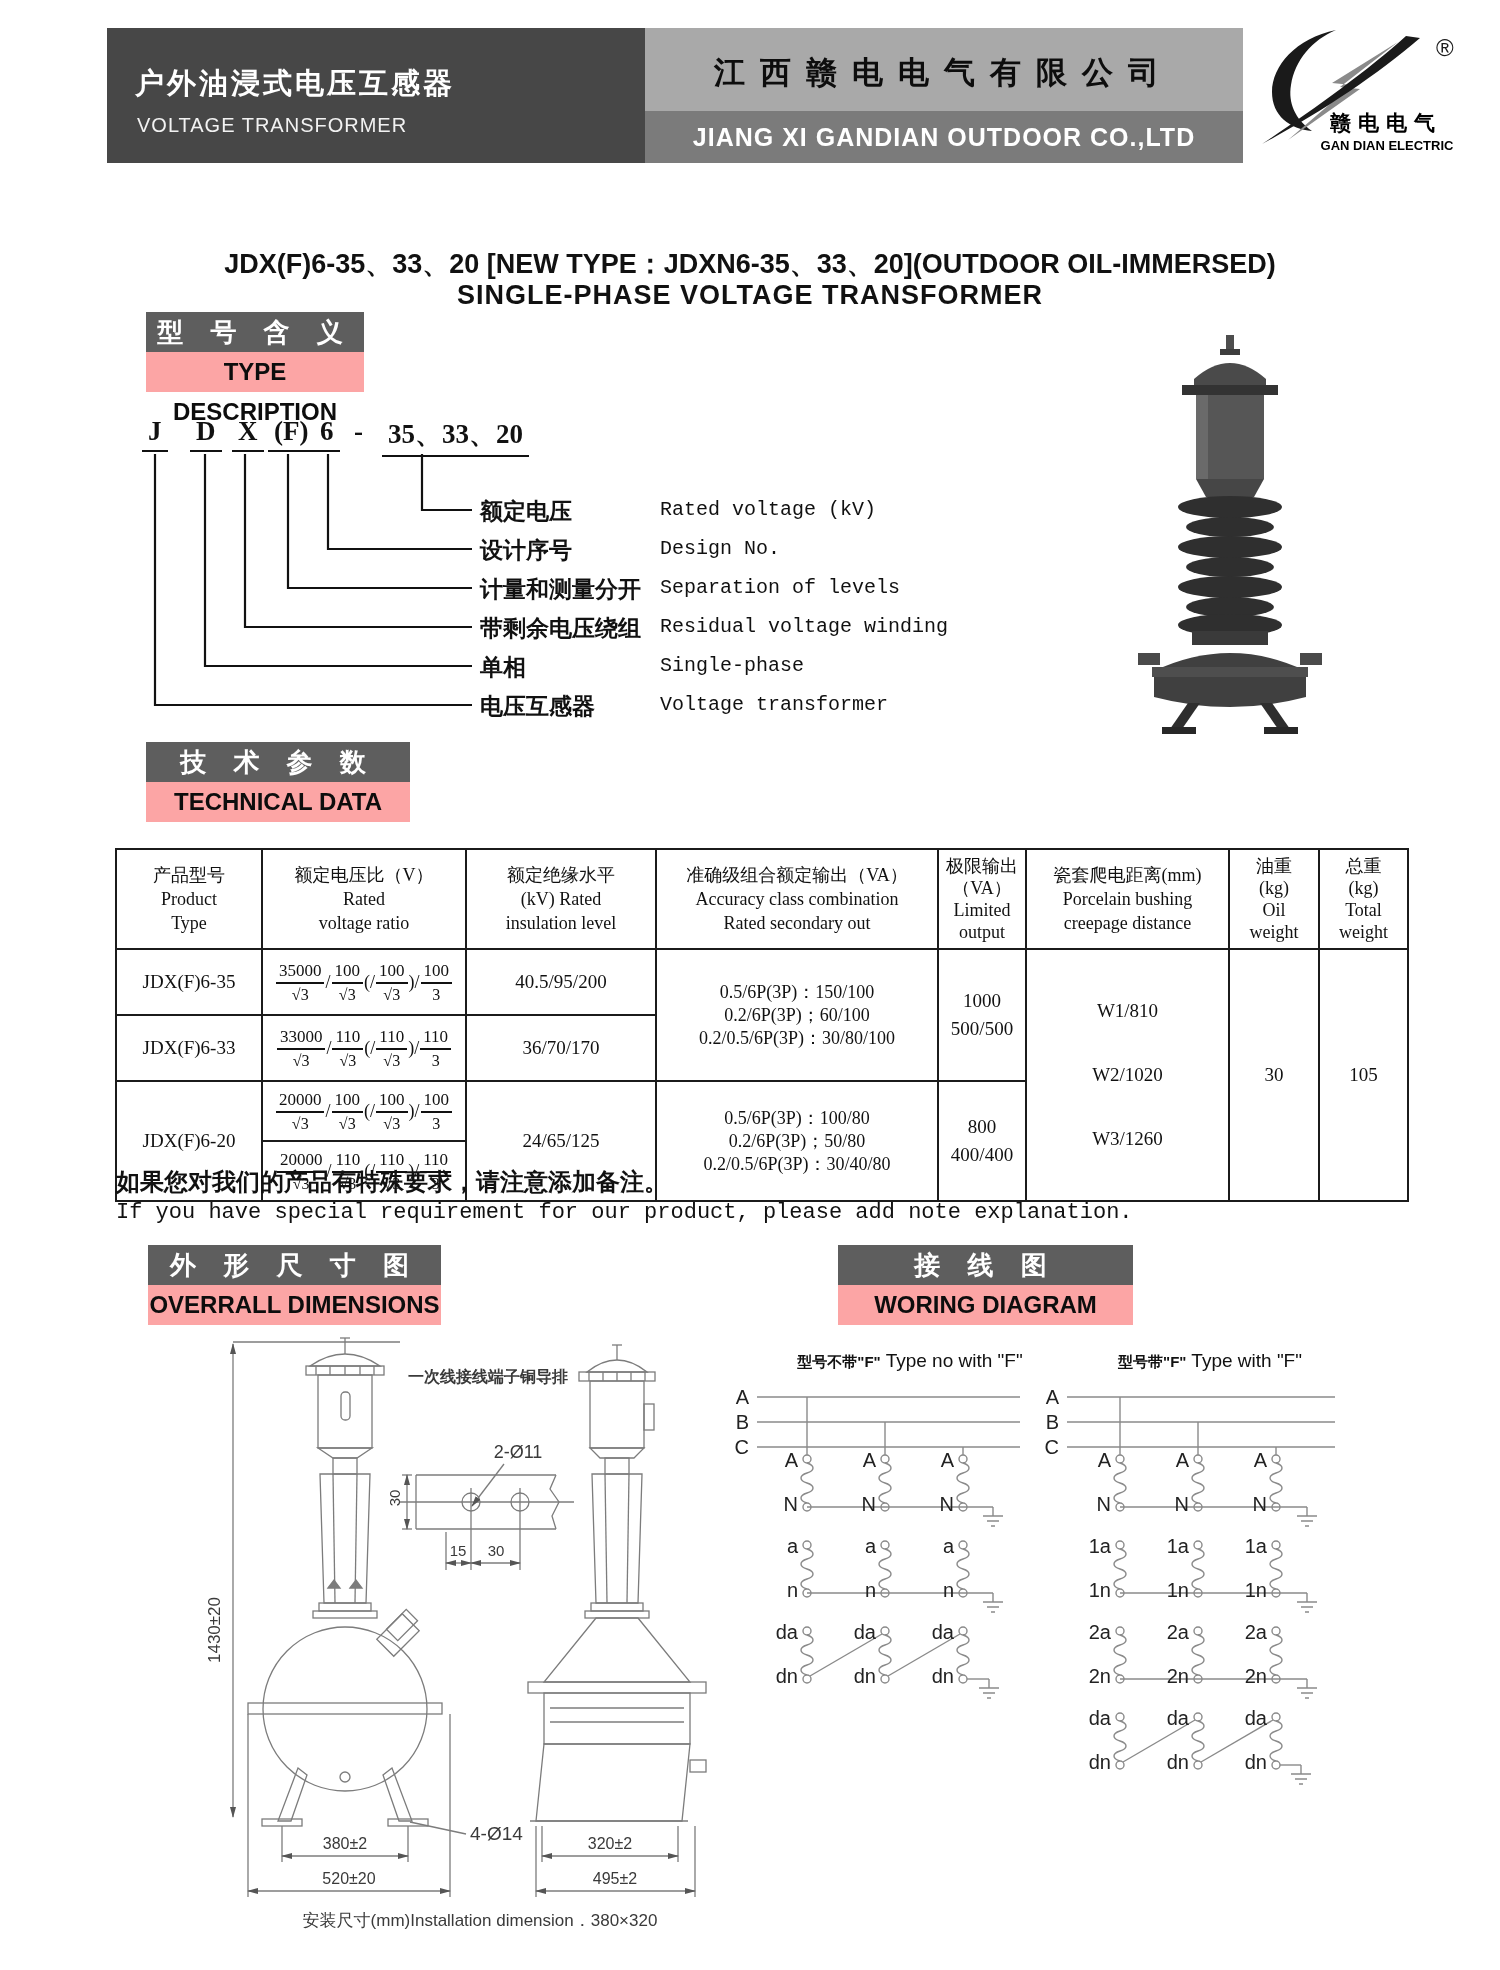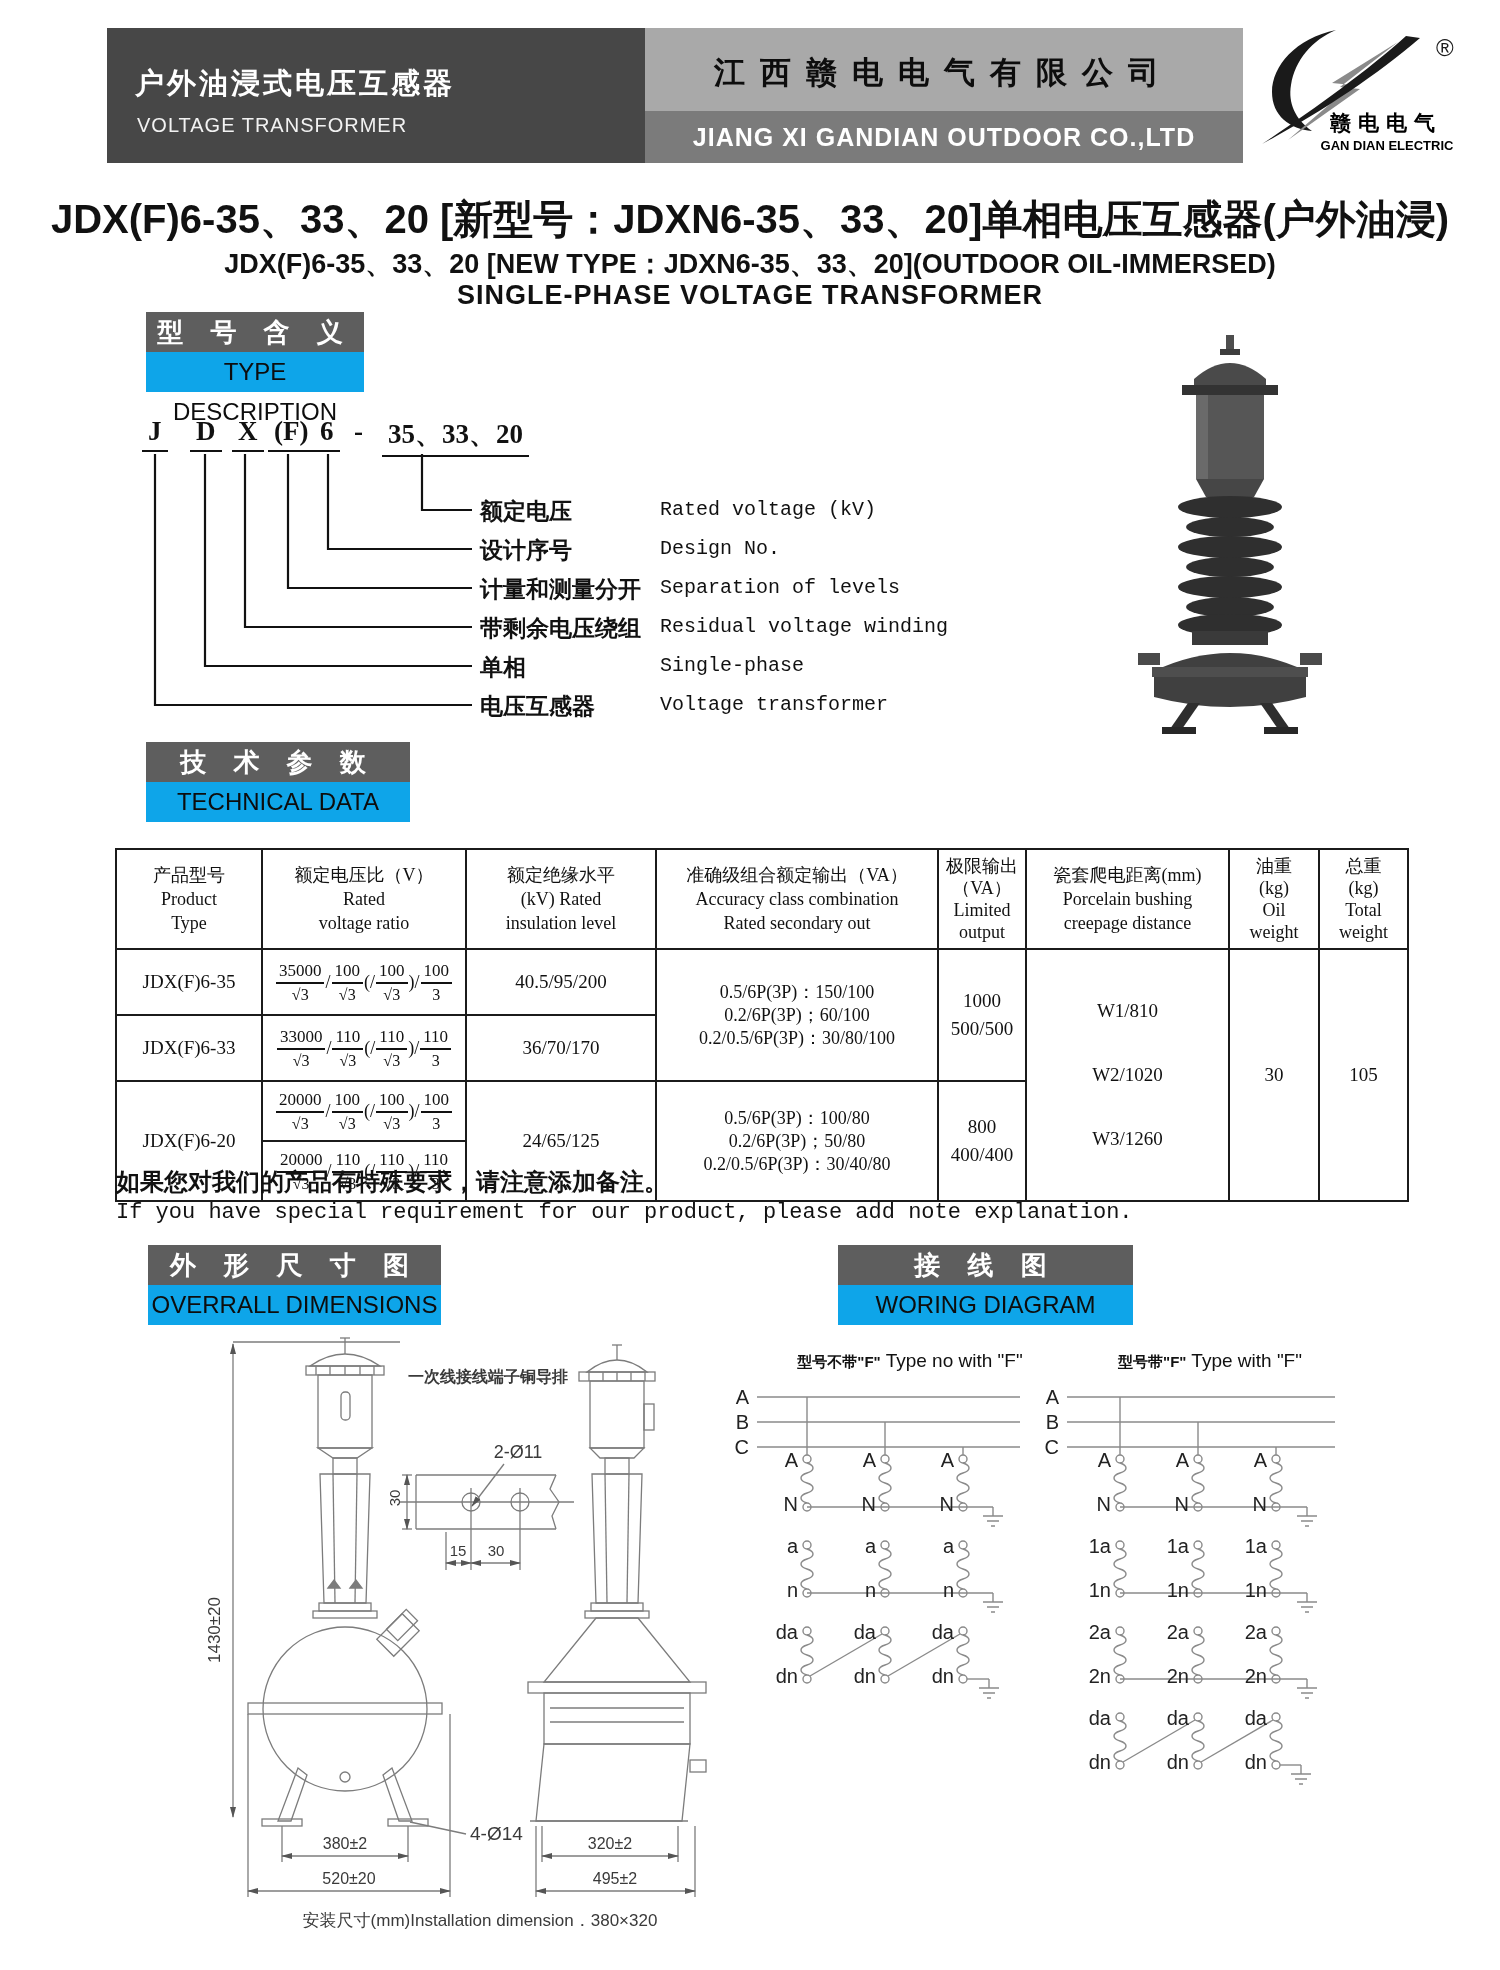--- a/index.html
+++ b/index.html
@@ -17,21 +17,21 @@
   .hdr-bar .en{font-size:25px;font-weight:bold;letter-spacing:1px;line-height:52px;}
 
   
   .title1{width:100%;text-align:center;font-size:40px;font-weight:bold;letter-spacing:0px;}
   .title2{width:100%;text-align:center;font-size:27px;font-weight:bold;}
   .title3{width:100%;text-align:center;font-size:27px;font-weight:bold;letter-spacing:1px;}
 
   
   .sec-zh{background:#5e5e5e;color:#fff;font-size:26px;font-weight:bold;letter-spacing:10px;
           text-align:center;line-height:40px;height:40px;}
-  .sec-en{background:#0ea5e9;color:#0d0d0d;font-size:24px;font-weight:normal;text-align:center;
+  .sec-en{background:#fca5a5;color:#0d0d0d;font-size:24px;font-weight:bold;text-align:center;
           line-height:40px;height:40px;letter-spacing:0px;}
 
   
   .code-letter{font-family:"Liberation Serif",serif;font-size:27px;font-weight:bold;
                border-bottom:2px solid #111;padding:0 6px 3px 6px;text-align:center;}
   .code-dash{font-family:"Liberation Serif",serif;font-size:27px;font-weight:bold;padding:0 2px 3px 2px;}
   .legend-zh{font-size:23px;font-weight:bold;white-space:nowrap;}
   .legend-en{font-family:"Liberation Mono",monospace;font-size:20px;white-space:nowrap;}
 
   
@@ -81,21 +81,20 @@
 
   <svg class="ab" style="left:1248px;top:26px;" width="215" height="136" viewBox="0 0 215 136">
     <path d="M88,4 C48,12 24,40 24,66 C24,90 42,103 64,105 C47,93 40,77 43,59 C47,34 64,14 88,4 Z" fill="#1a1a1a"></path>
     <path d="M150,16 L84,57 L104,59 L40,114 L112,63 L92,61 Z" fill="#8a8a8a"></path>
     <path d="M14,118 C70,88 128,50 172,12 L158,10 C118,46 62,86 14,118 Z" fill="#1a1a1a"></path>
     <text x="188" y="30" font-size="24" fill="#1a1a1a">®</text>
     <text x="138" y="104" font-size="21" font-weight="bold" fill="#000" letter-spacing="7" text-anchor="middle">赣电电气</text>
     <text x="139" y="124" font-size="13" font-weight="bold" fill="#000" text-anchor="middle">GAN DIAN ELECTRIC</text>
   </svg>
 
-  <div class="ab title1" style="left:0;top:192px;">JDX(F)6-35、33、20 [新型号：JDXN6-35、33、20]单相电压互感器(户外油浸)</div>
   <div class="ab title2" style="left:0;top:246px;">JDX(F)6-35、33、20 [NEW TYPE：JDXN6-35、33、20](OUTDOOR OIL-IMMERSED)</div>
   <div class="ab title3" style="left:0;top:280px;">SINGLE-PHASE VOLTAGE TRANSFORMER</div>
 
   <div class="ab" style="left:146px;top:312px;width:218px;">
     <div class="sec-zh">型 号 含 义</div>
     <div class="sec-en">TYPE DESCRIPTION</div>
   </div>
 
   <span class="ab code-letter" style="left:142px;top:416px;">J</span>
   <span class="ab code-letter" style="left:190px;top:416px;">D</span>

